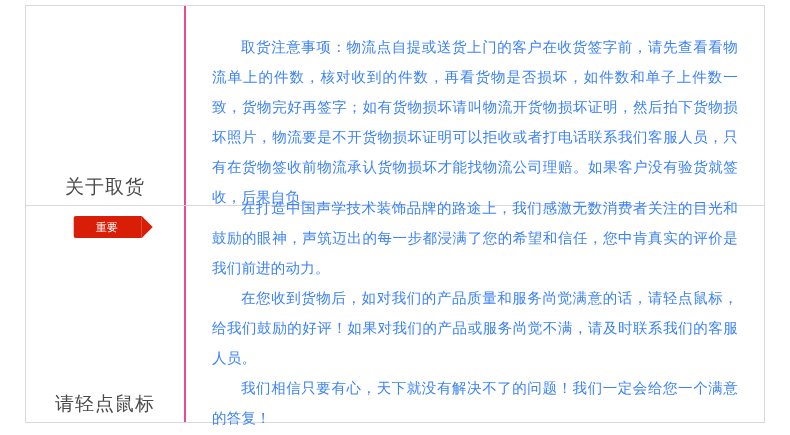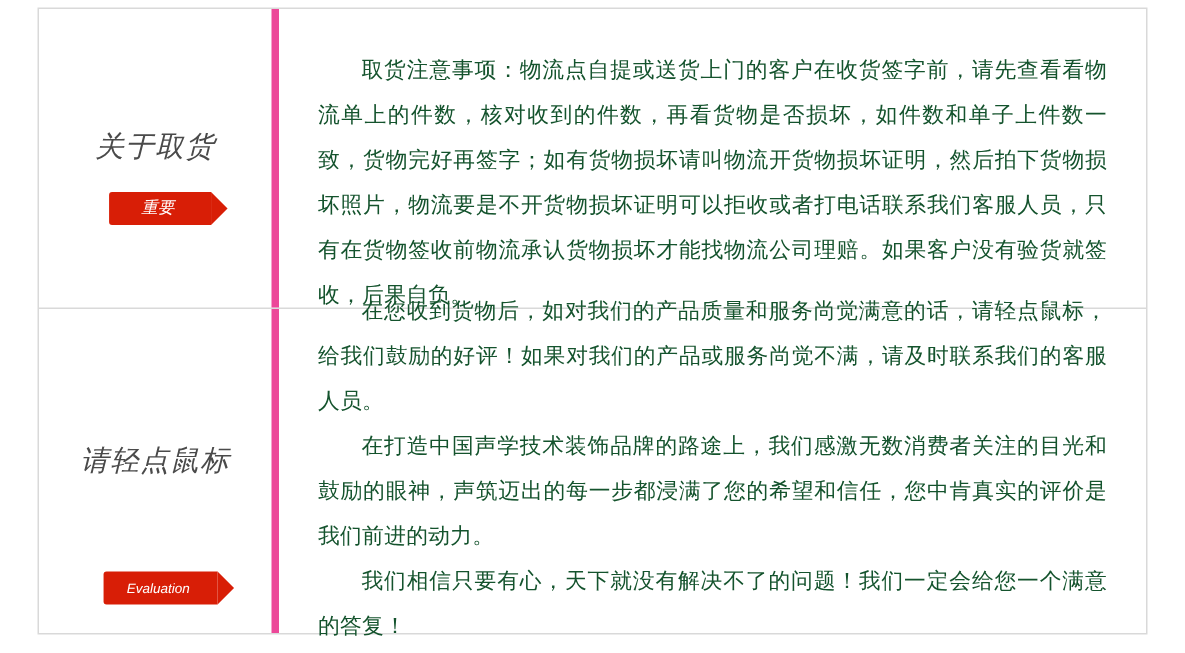--- a/index.html
+++ b/index.html
@@ -40,25 +40,24 @@
     border-bottom: 1px solid #d9d9d9;
   }
   .row-two {
     height: 216px;
   }
   .label-cell {
     position: relative;
     width: 160px;
     flex: 0 0 160px;
     box-sizing: border-box;
-    border-right: 5px solid #ec4899;
+    border-right: 2px solid #ec4899;
     display: flex;
-    align-items: center;
+    align-items: flex-end;
     justify-content: center;
-    font-style: italic;
   }
   .label-inner {
     position: relative;
     text-align: center;
     transform: translateY(-6px);
   }
   .label-title {
     font-size: 19px;
     color: #4a4a4a;
     letter-spacing: 1px;
@@ -107,21 +106,21 @@
     justify-content: flex-start;
   }
   .text-cell.centered {
     justify-content: center;
     padding-top: 18px;
   }
   p.para {
     margin: 0;
     font-size: 14.5px;
     line-height: 30px;
-    color: #14532d;
+    color: #3b82f6;
     text-indent: 2em;
     text-align: justify;
     letter-spacing: 0.2px;
   }
   p.para + p.para {
     margin-top: 0px;
   }
 </style>
 </head>
 <body>
@@ -142,20 +141,20 @@
     </div>
 
     <div class="row row-two">
       <div class="label-cell">
         <div class="label-inner">
           <div class="label-title">请轻点鼠标</div>
           <div class="badge small">Evaluation</div>
         </div>
       </div>
       <div class="text-cell centered">
+        <p class="para">在打造中国声学技术装饰品牌的路途上，我们感激无数消费者关注的目光和鼓励的眼神，声筑迈出的每一步都浸满了您的希望和信任，您中肯真实的评价是我们前进的动力。</p>
         <p class="para">在您收到货物后，如对我们的产品质量和服务尚觉满意的话，请轻点鼠标，给我们鼓励的好评！如果对我们的产品或服务尚觉不满，请及时联系我们的客服人员。</p>
-        <p class="para">在打造中国声学技术装饰品牌的路途上，我们感激无数消费者关注的目光和鼓励的眼神，声筑迈出的每一步都浸满了您的希望和信任，您中肯真实的评价是我们前进的动力。</p>
         <p class="para">我们相信只要有心，天下就没有解决不了的问题！我们一定会给您一个满意的答复！</p>
       </div>
     </div>
 
   </div>
 </div>
 
 </body></html>

